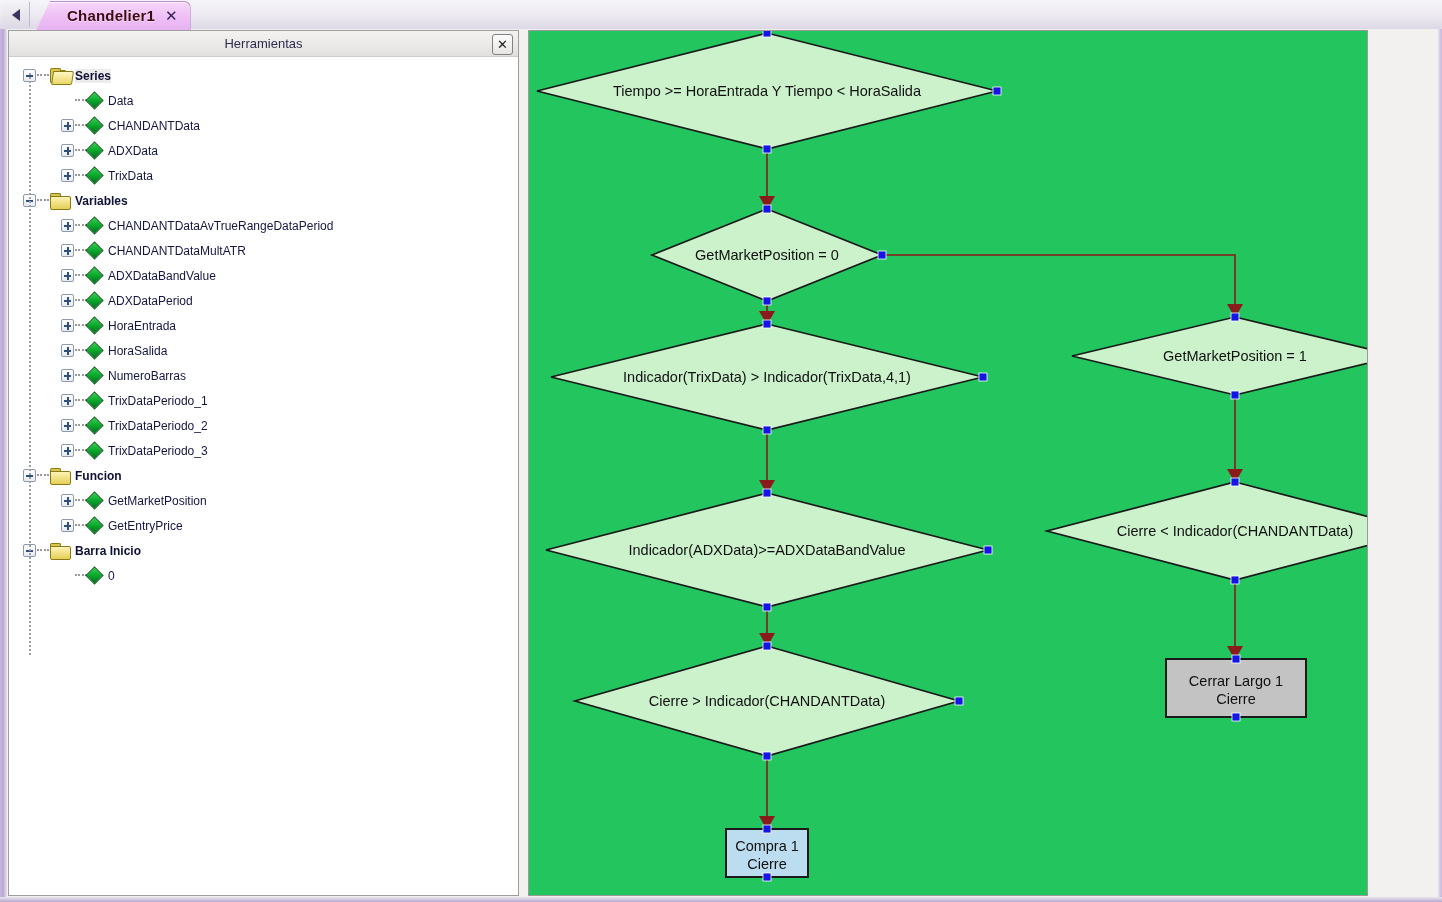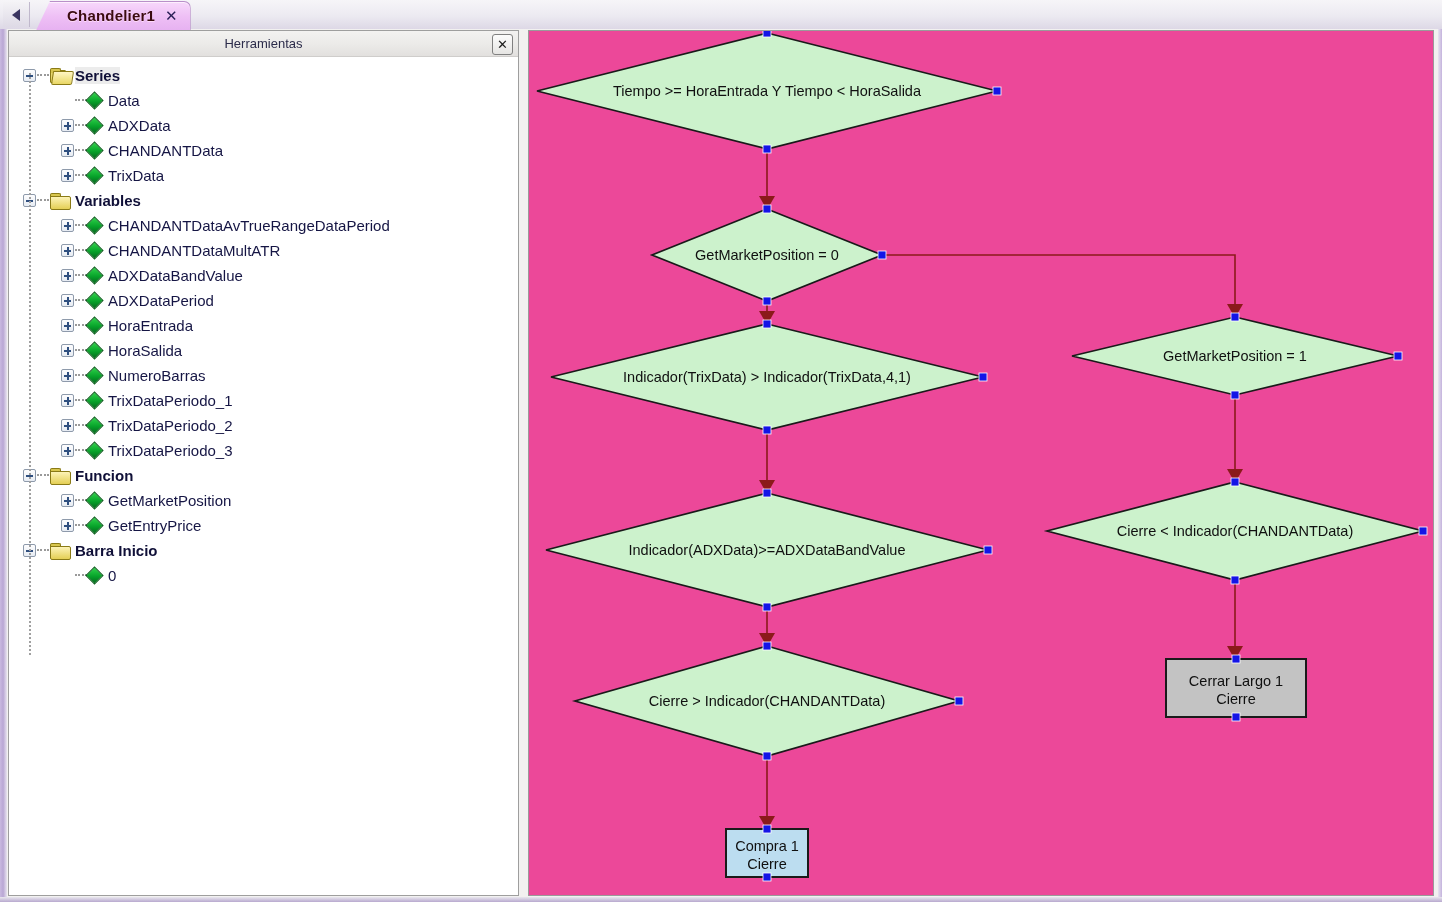--- a/index.html
+++ b/index.html
@@ -72,28 +72,28 @@
   .folder .body{position:absolute;left:0;top:3px;width:19px;height:12px;
       background:linear-gradient(to bottom,#fdf3b6,#e4cf55);
       border:1px solid #8a7a16;border-radius:1px 2px 2px 2px;}
   .folder.open .body{background:linear-gradient(to bottom,#fff6c4,#e9d765);
       transform:skewX(-9deg);left:2px;}
   .folder.open .backp{position:absolute;left:0;top:2px;width:14px;height:11px;
       background:#e8d770;border:1px solid #8a7a16;border-radius:1px;}
   .diamond{width:11px;height:11px;flex:0 0 auto;margin-right:7px;
       background:linear-gradient(135deg,#2fd24a 0%,#07a32a 55%,#046a1d 100%);
       transform:rotate(45deg);border:1px solid #0a5c1a;}
-  .node-label{font-size:15px;color:#151544;white-space:nowrap;}
+  .node-label{font-size:12px;color:#151544;white-space:nowrap;}
   .node-label.folderlabel{font-weight:bold;color:#101038;}
   .node-label.sel{background:#ececec;}
   .vline{position:absolute;width:0;border-left:2px dotted #a0a0a0;}
 
   
-  .canvas{position:absolute;left:528px;top:30px;width:906px;height:866px;
-      background:#ec4899;border:1px solid #9a9a9a;box-sizing:border-box;overflow:hidden;}
+  .canvas{position:absolute;left:528px;top:30px;width:840px;height:866px;
+      background:#22c55e;border:1px solid #9a9a9a;box-sizing:border-box;overflow:hidden;}
   .canvas-inner{position:absolute;left:0;top:0;width:904px;height:864px;}
   .canvas-inner svg{position:absolute;left:0;top:0;}
 
   .nodetext{font-family:"Liberation Sans","DejaVu Sans",sans-serif;
       font-size:14.5px;fill:#101010;}
   .boxtext{font-family:"Liberation Sans","DejaVu Sans",sans-serif;
       font-size:14.5px;fill:#101010;}
 </style>
 </head>
 <body>
@@ -136,28 +136,28 @@
           <span style="width: 13px; flex: 0 0 auto;"></span>
           <span class="dots"></span>
           <span class="diamond"></span>
           <span class="node-label">Data</span>
         </div>
         <div class="row">
           <span class="indent" style="width: 52px;"></span>
           <span class="expander plus"></span>
           <span class="dots"></span>
           <span class="diamond"></span>
+          <span class="node-label">CHANDANTData</span>
+        </div>
+        <div class="row">
+          <span class="indent" style="width: 52px;"></span>
+          <span class="expander plus"></span>
+          <span class="dots"></span>
+          <span class="diamond"></span>
           <span class="node-label">ADXData</span>
-        </div>
-        <div class="row">
-          <span class="indent" style="width: 52px;"></span>
-          <span class="expander plus"></span>
-          <span class="dots"></span>
-          <span class="diamond"></span>
-          <span class="node-label">CHANDANTData</span>
         </div>
         <div class="row">
           <span class="indent" style="width: 52px;"></span>
           <span class="expander plus"></span>
           <span class="dots"></span>
           <span class="diamond"></span>
           <span class="node-label">TrixData</span>
         </div>
         <div class="row">
           <span class="indent" style="width: 14px;"></span>

